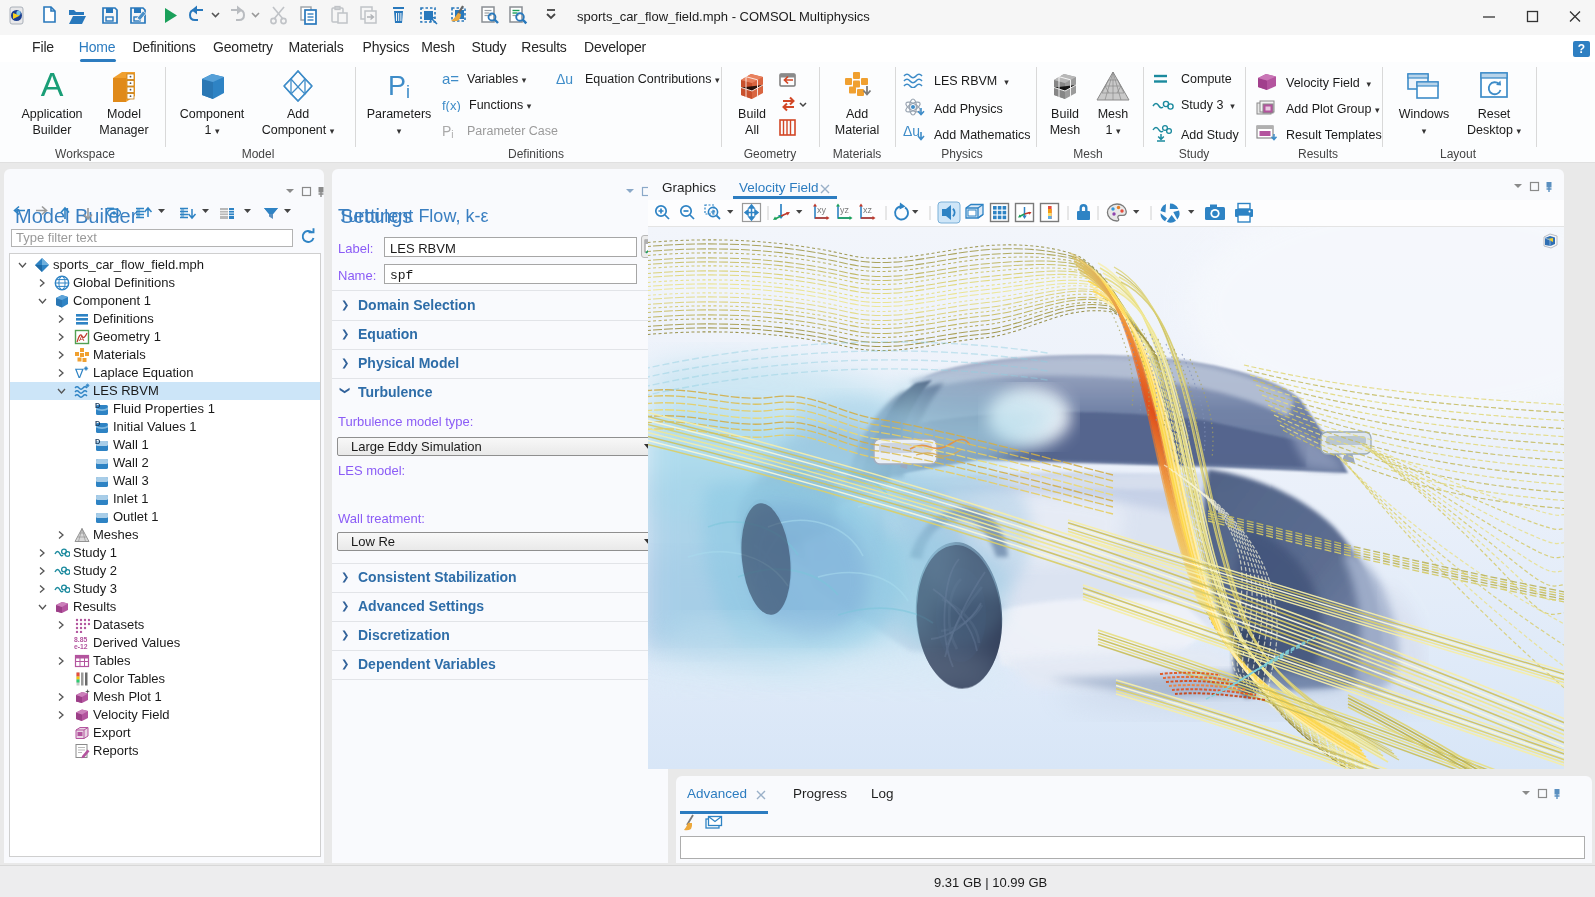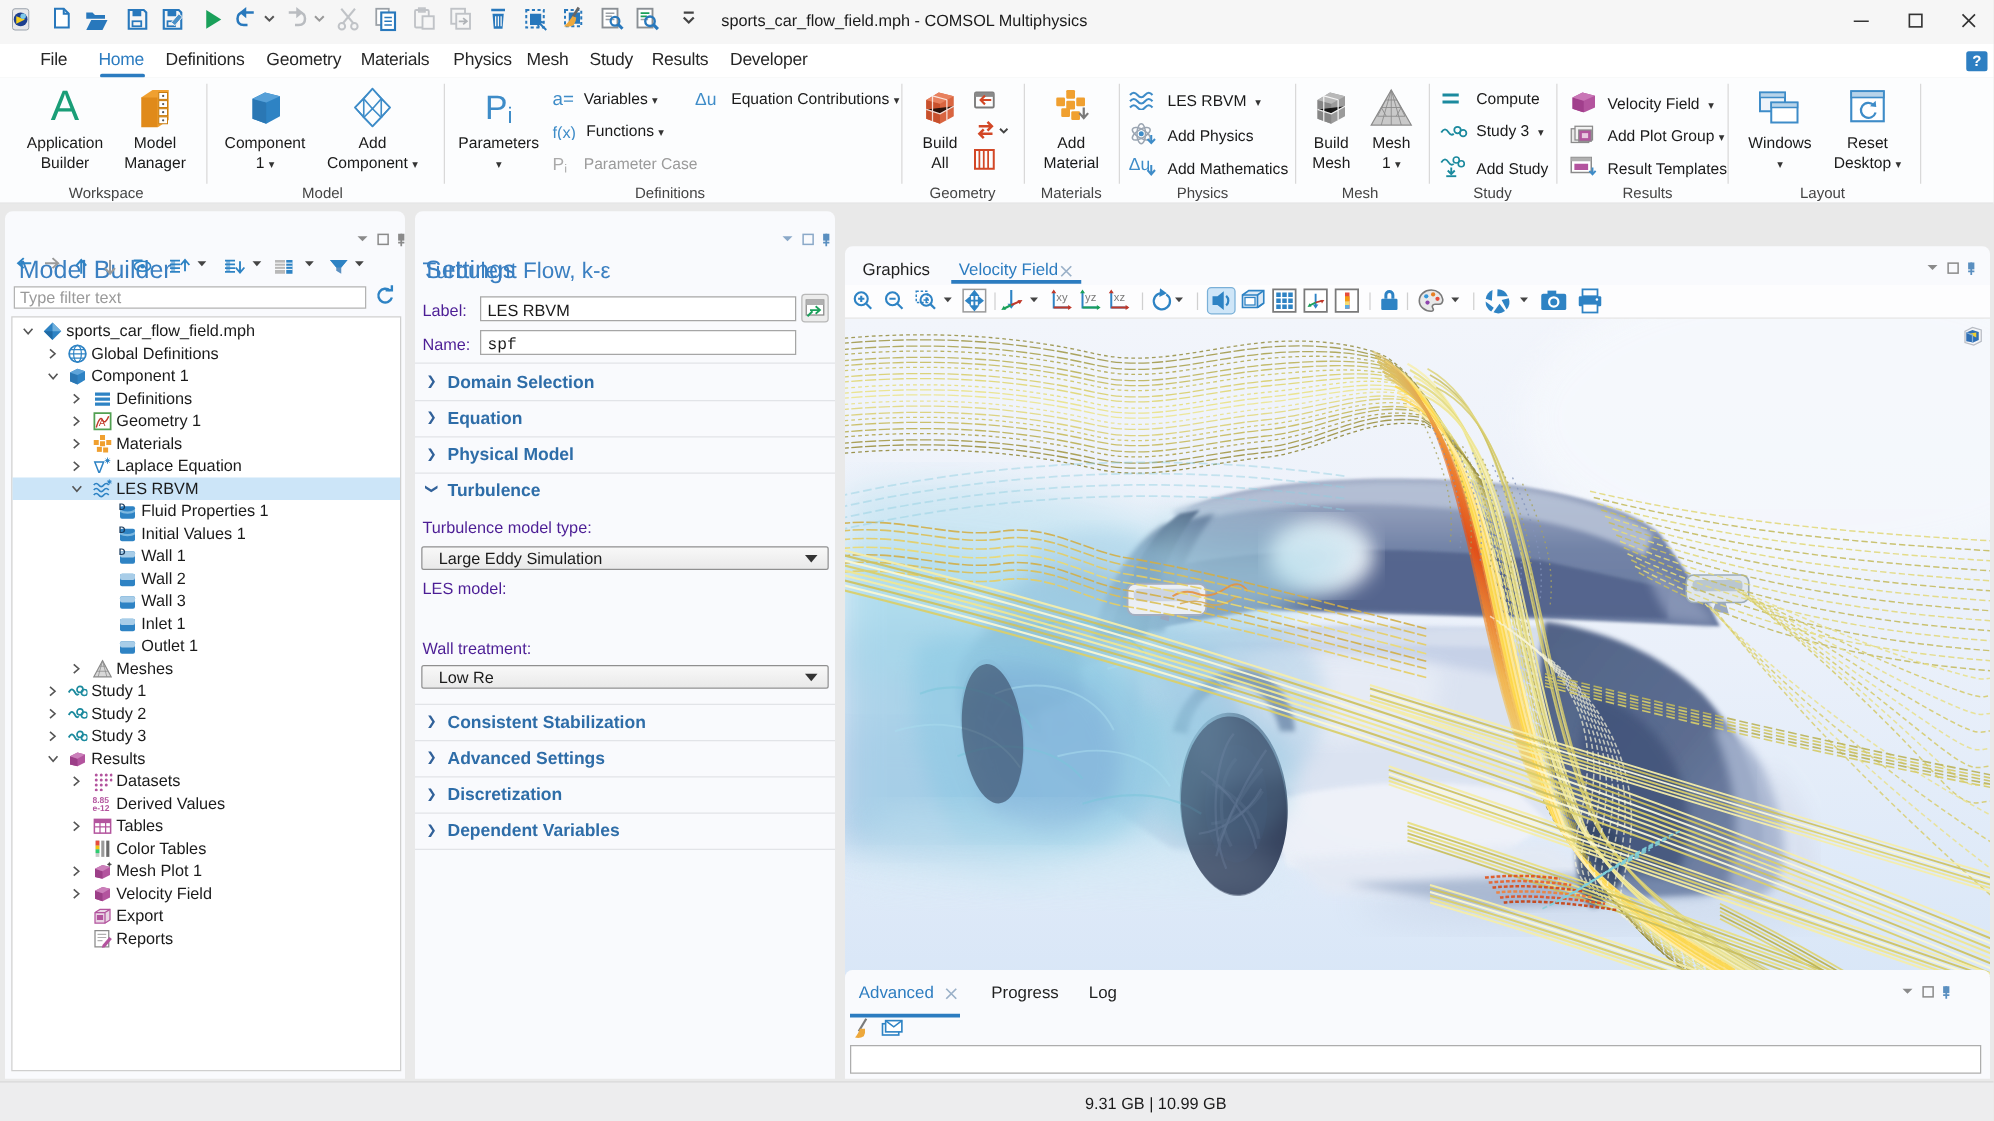--- a/index.html
+++ b/index.html
@@ -23,51 +23,51 @@
 .row-item { position:absolute; font-size:12.5px; color:#1a1a1a; white-space:nowrap; }
 .row-item svg { vertical-align:-3px; margin-right:5px; }
 .caret { color:#333; font-size:9px; }
 .disab { color:#9b9b9b; }
 #helpbtn { position:absolute; left:1573px; top:-21px; width:17px; height:16px; background:#2e7fc2; color:#fff; border-radius:2px; font-size:12px; font-weight:bold; text-align:center; line-height:16px; }
 
 #maingap { left:0; top:163px; width:1595px; height:734px; background:#e9e9e9; }
 .panel { position:absolute; background:#f9fafd; border-radius:6px 6px 0 0; }
 #mbpanel { left:4px; top:169px; width:320px; height:694px; }
 #setpanel { left:332px; top:169px; width:336px; height:694px; }
-#gfxpanel { left:676px; top:169px; width:916px; height:600px; border-radius:6px;margin-top:28px; }
+#gfxpanel { left:648px; top:169px; width:916px; height:600px; border-radius:6px; }
 #msgpanel { left:676px; top:776px; width:916px; height:87px; border-radius:6px 6px 0 0; }
 .ptitle { position:absolute; font-size:20px; color:#3a7fc1;margin-top:27px; }
 
 #mb-filter { position:absolute; left:7px; top:60px; width:282px; height:18px; border:1px solid #b3b3b3; background:#fff; font-size:13px; color:#9a9a9a; line-height:16px; padding-left:4px; }
 #mb-tree { position:absolute; left:5px; top:84px; width:312px; height:604px; background:#fff; border:1px solid #cfcfcf; }
 .trow { position:absolute; height:18px; font-size:13px; white-space:nowrap; width:100%; }
 .trow .ti { position:absolute; top:1px; }
 .trow .tt { position:absolute; top:1px; }
 .trow.sel { background:#cce5f8; }
 
-.slabel { position:absolute; font-size:13px; color:#4c1d95; }
+.slabel { position:absolute; font-size:13px; color:#8b5cf6; }
 .sinput { position:absolute; left:52px; width:253px; height:20px; background:#fff; border:1px solid #a6a6a6; font-size:13px; padding:2px 0 0 5px; color:#1a1a1a; }
 .ssec { position:absolute; left:0; width:100%; height:29px; }
 .ssec .chev { position:absolute; left:9px; top:8px; color:#32629a; font-size:10px; }
 .ssec .chev.dn { transform:rotate(90deg); top:7px; }
 .ssec .st { position:absolute; left:26px; top:6px; color:#2e6da8; font-size:14px; font-weight:bold; }
 .ssep { position:absolute; left:0; width:100%; height:1px; background:#e2e4e8; }
 .sdd { position:absolute; left:5px; width:326px; height:19px; background:linear-gradient(#f8f8f8,#e9e9e9); border:1px solid #8f8f8f; border-radius:2px; font-size:13px; padding:1px 0 0 13px; }
 .sdd .dar { position:absolute; right:8px; top:6px; width:0; height:0; border-left:5px solid transparent; border-right:5px solid transparent; border-top:6px solid #333; }
 
 .gtab { position:absolute; top:11px; font-size:13.5px; color:#1f1f1f; }
 .gtab.sel { color:#2c7cc0; }
 #gfx-toolbar { position:absolute; left:0; top:31px; width:916px; height:27px; background:#fdfdfe; border-bottom:1px solid #e4e4e4;}
 #gfx-canvas { position:absolute; left:0; top:58px; width:916px; height:542px; overflow:hidden; }
 
 #msg-underline { position:absolute; left:4px; top:35px; width:88px; height:3px; background:#2c7cc0; }
 #msg-box { position:absolute; left:4px; top:60px; width:905px; height:23px; background:#fff; border:1px solid #adadad; }
 
 #statusbar { left:0; top:865px; width:1595px; height:32px; background:#ededee; border-top:1px solid #d8d8d8; }
-#memtext { position:absolute; left:868px; top:9px; font-size:13px; color:#1a1a1a; }
+#memtext { position:absolute; left:934px; top:9px; font-size:13px; color:#1a1a1a; }
 </style>
 </head>
 <body>
 <div id="titlebar" class="abs">
 <svg width="1595" height="35" style="position:absolute;left:0;top:0">
 
   <rect x="10" y="7" width="13" height="17" rx="2" fill="#e8e8ea" stroke="#9aa2ac" stroke-width="0.8"></rect>
   <circle cx="16.5" cy="15.5" r="5.5" fill="#1c3f8f"></circle>
   <path d="M13 13 L20 15.5 L13 19 Z" fill="#f5d01f"></path>
   <circle cx="18.5" cy="13" r="2.2" fill="#7ec8e8"></circle>

